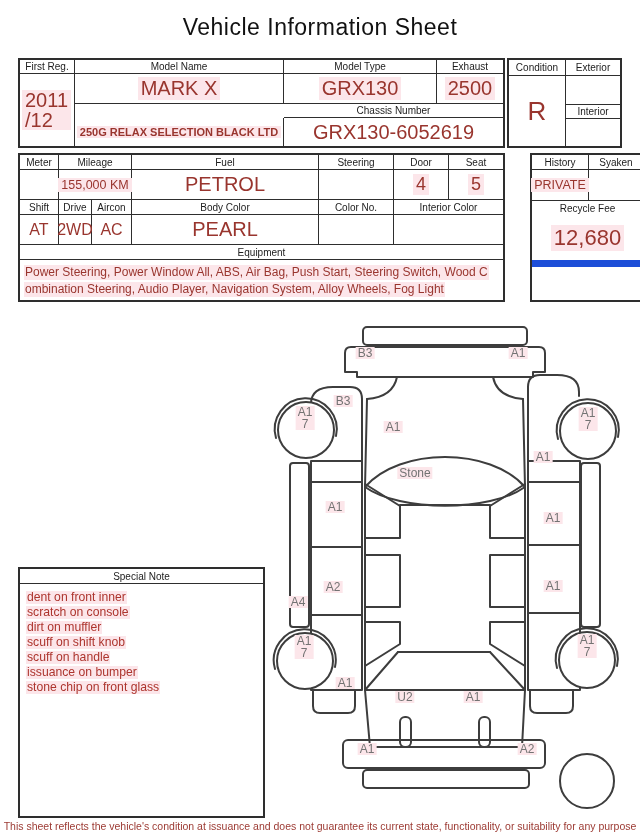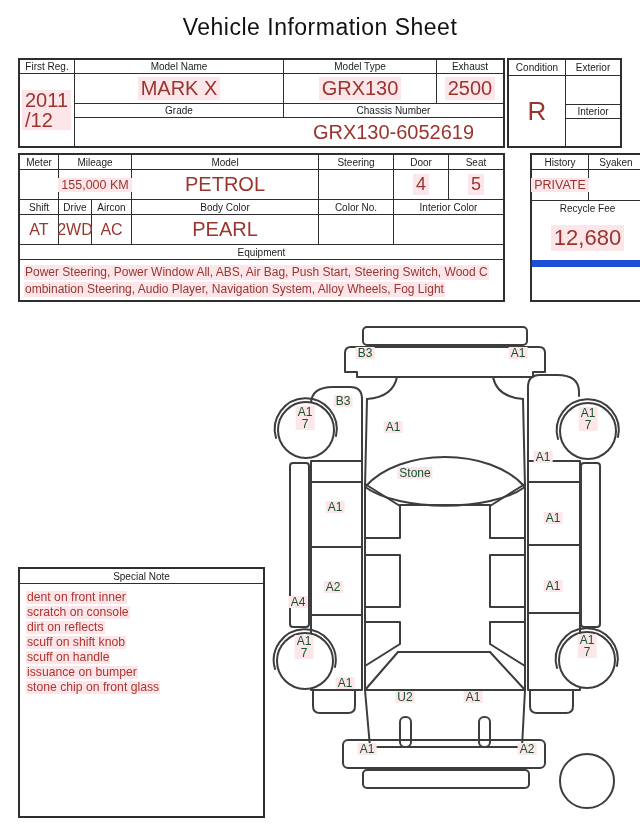--- a/index.html
+++ b/index.html
@@ -25,21 +25,21 @@
   .notebox{position:absolute;border:2px solid #2e2e2e;box-sizing:border-box;background:#fff;}
   .notebox .bhead{height:14px;border-bottom:1px solid #2e2e2e;display:flex;align-items:center;justify-content:center;font-size:10px;}
   .bbody{padding:5px 6px;}
   .nline{line-height:13px;}
   .nline .hl{font-size:12.2px;color:#ad352e;padding:0 1px;line-height:13px;}
   .cline{line-height:14px;}
   .cline .hl{font-size:12.5px;color:#ad352e;padding:0 1px;}
   .diagram{position:absolute;left:270px;top:315px;width:362px;height:500px;}
   .diagram svg{position:absolute;left:0;top:0;}
   .dlab{position:absolute;transform:translate(-50%,-50%);font-size:12px;line-height:12px;
-        color:#14532d;background:#fce6ea;padding:0 2px;white-space:pre-line;text-align:center;}
+        color:#737373;background:#fce6ea;padding:0 2px;white-space:pre-line;text-align:center;}
   .footer{position:absolute;left:0;top:820px;width:100%;text-align:center;font-size:10.5px;color:#9c3a33;}
 </style>
 </head>
 <body>
 
 <div class="sheet">
 
   <div class="title">Vehicle Information Sheet</div>
 
   <div class="tbl" style="left:18px;top:58px;width:487px;height:90px;grid-template-columns:55px 209px 153px 1fr;grid-template-rows:14px 30px 14px 1fr;">
@@ -53,38 +53,40 @@
       </div>
     <div class="cell val f20 br bb" style="grid-area:2/2/3/3">
         <span class="hl">MARK X</span>
       </div>
     <div class="cell val f20 br bb" style="grid-area:2/3/3/4">
         <span class="hl">GRX130</span>
       </div>
     <div class="cell val f20 bb" style="grid-area:2/4/3/5">
         <span class="hl">2500</span>
       </div>
-    <div class="cell hdr br bb" style="grid-area:3/2/4/3">Grade</div>
     <div class="cell hdr bb" style="grid-area:3/3/4/5">Chassis Number</div>
+    <div class="cell val fgrade br" style="grid-area:4/2/5/3">
+        <span class="hl">250G RELAX SELECTION BLACK LTD</span>
+      </div>
     <div class="cell val f19" style="grid-area:4/3/5/5">GRX130-6052619</div>
   </div>
 
   <div class="tbl" style="left:507px;top:58px;width:115px;height:90px;grid-template-columns:57px 1fr;grid-template-rows:16px 29px 14px 1fr;">
     <div class="cell hdr br bb" style="grid-area:1/1/2/2">Condition</div>
     <div class="cell hdr bb" style="grid-area:1/2/2/3">Exterior</div>
     <div class="cell val f26 br" style="grid-area:2/1/5/2">R</div>
     <div class="cell val bb" style="grid-area:2/2/3/3"></div>
     <div class="cell hdr bb" style="grid-area:3/2/4/3">Interior</div>
     <div class="cell val" style="grid-area:4/2/5/3"></div>
   </div>
 
   <div class="tbl" style="left:18px;top:153px;width:487px;height:149px;grid-template-columns:39px 33px 40px 187px 75px 55px 1fr;grid-template-rows:15px 30px 15px 30px 15px 1fr;">
     <div class="cell hdr br bb" style="grid-area:1/1/2/2">Meter</div>
     <div class="cell hdr br bb" style="grid-area:1/2/2/4">Mileage</div>
-    <div class="cell hdr br bb" style="grid-area:1/4/2/5">Model</div>
+    <div class="cell hdr br bb" style="grid-area:1/4/2/5">Fuel</div>
     <div class="cell hdr br bb" style="grid-area:1/5/2/6">Steering</div>
     <div class="cell hdr br bb" style="grid-area:1/6/2/7">Door</div>
     <div class="cell hdr bb" style="grid-area:1/7/2/8">Seat</div>
 
     <div class="cell val br bb" style="grid-area:2/1/3/2"></div>
     <div class="cell val f12 br bb" style="grid-area:2/2/3/4">
         <span class="hl">155,000 KM</span>
       </div>
     <div class="cell val f20 br bb" style="grid-area:2/4/3/5">PETROL</div>
     <div class="cell val br bb" style="grid-area:2/5/3/6"></div>
@@ -132,21 +134,21 @@
         </div>
     </div>
   </div>
 
 
   <div class="notebox" style="left:18px;top:567px;width:247px;height:251px;">
     <div class="bhead">Special Note</div>
     <div class="bbody">
       <div class="nline"><span class="hl">dent on front inner</span></div>
       <div class="nline"><span class="hl">scratch on console</span></div>
-      <div class="nline"><span class="hl">dirt on reflects</span></div>
+      <div class="nline"><span class="hl">dirt on muffler</span></div>
       <div class="nline"><span class="hl">scuff on shift knob</span></div>
       <div class="nline"><span class="hl">scuff on handle</span></div>
       <div class="nline"><span class="hl">issuance on bumper</span></div>
       <div class="nline"><span class="hl">stone chip on front glass</span></div>
     </div>
   </div>
 
   <div class="diagram">
     <svg width="362" height="500" viewBox="270 315 362 500">
       <g stroke="#3d3d3d" stroke-width="2" fill="none" stroke-linejoin="round" stroke-linecap="round">
@@ -222,14 +224,15 @@
     <span class="dlab" style="left:34px;top:332px">A1
 7</span>
     <span class="dlab" style="left:317px;top:331px">A1
 7</span>
     <span class="dlab" style="left:135px;top:382px">U2</span>
     <span class="dlab" style="left:203px;top:382px">A1</span>
     <span class="dlab" style="left:97px;top:434px">A1</span>
     <span class="dlab" style="left:257px;top:434px">A2</span>
   </div>
 
+  <div class="footer">This sheet reflects the vehicle's condition at issuance and does not guarantee its current state, functionality, or suitability for any purpose</div>
 
 </div>
 
 </body></html>

